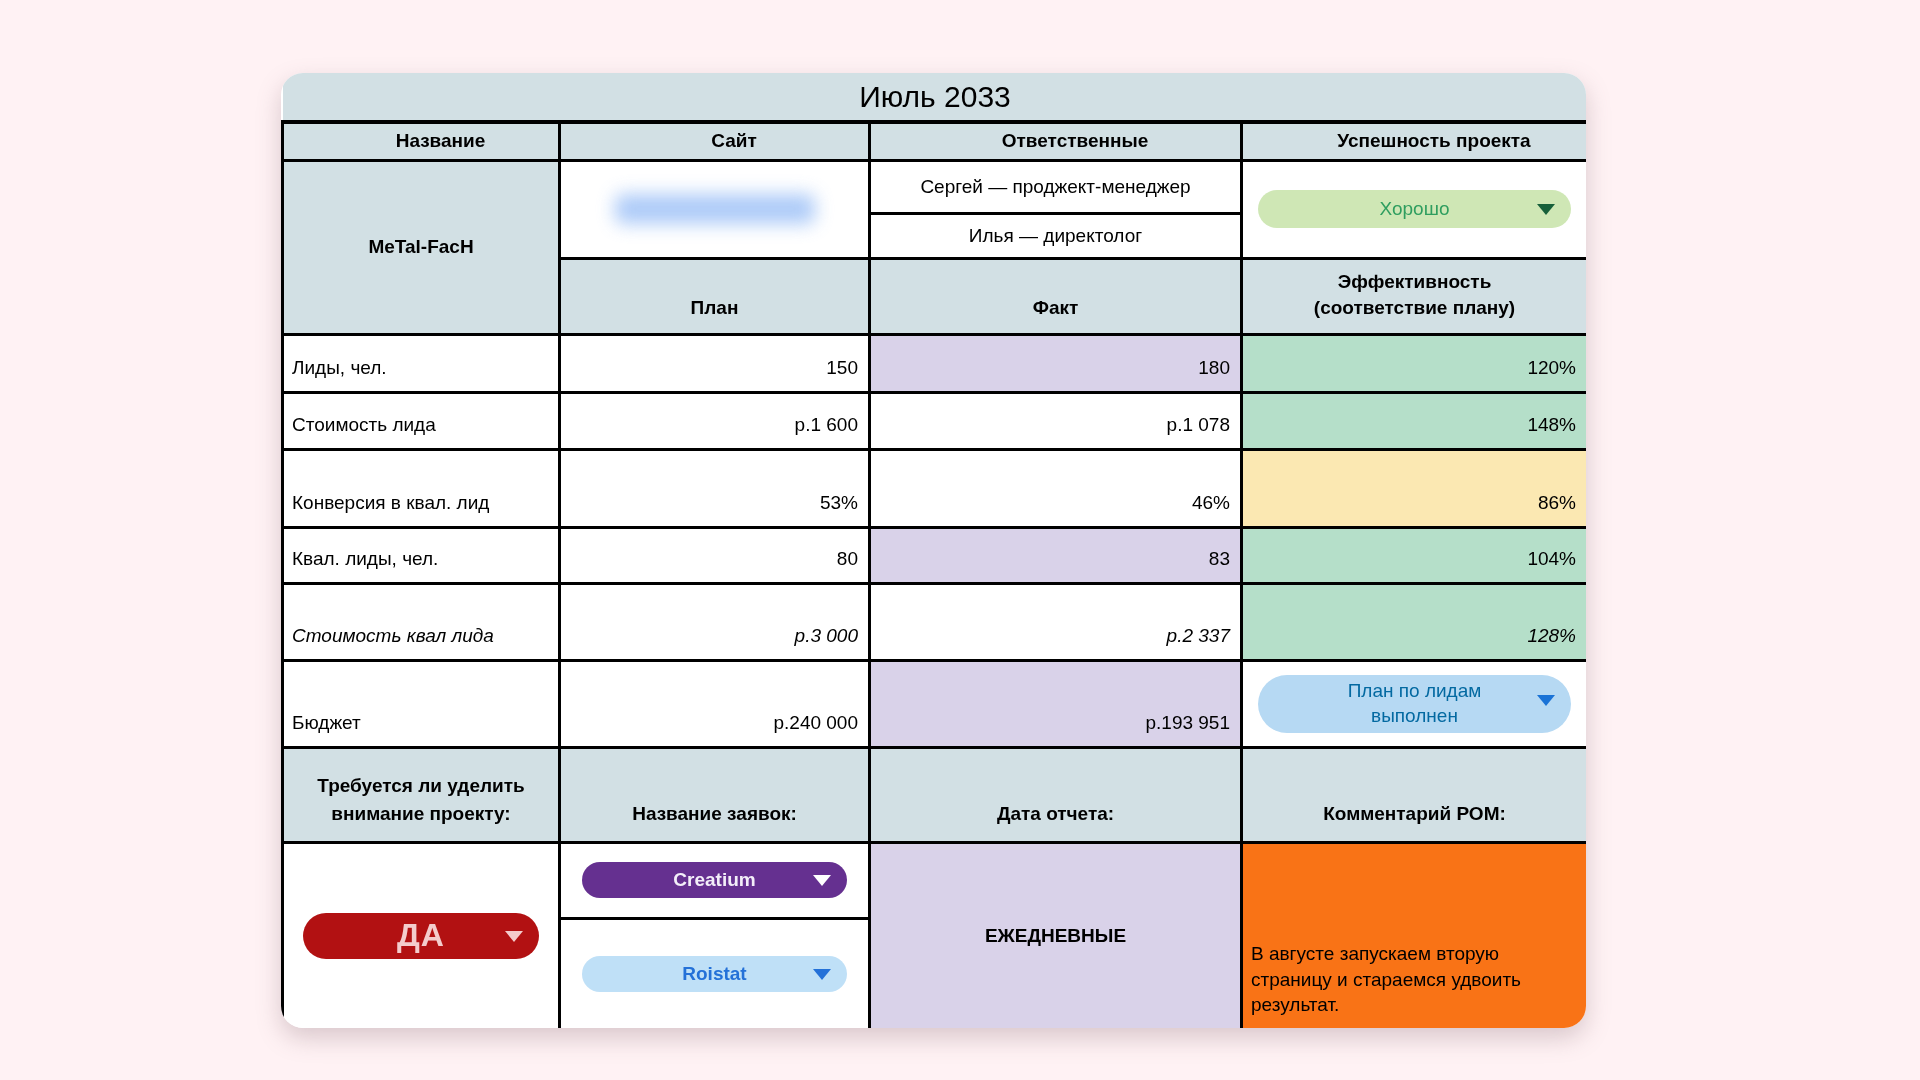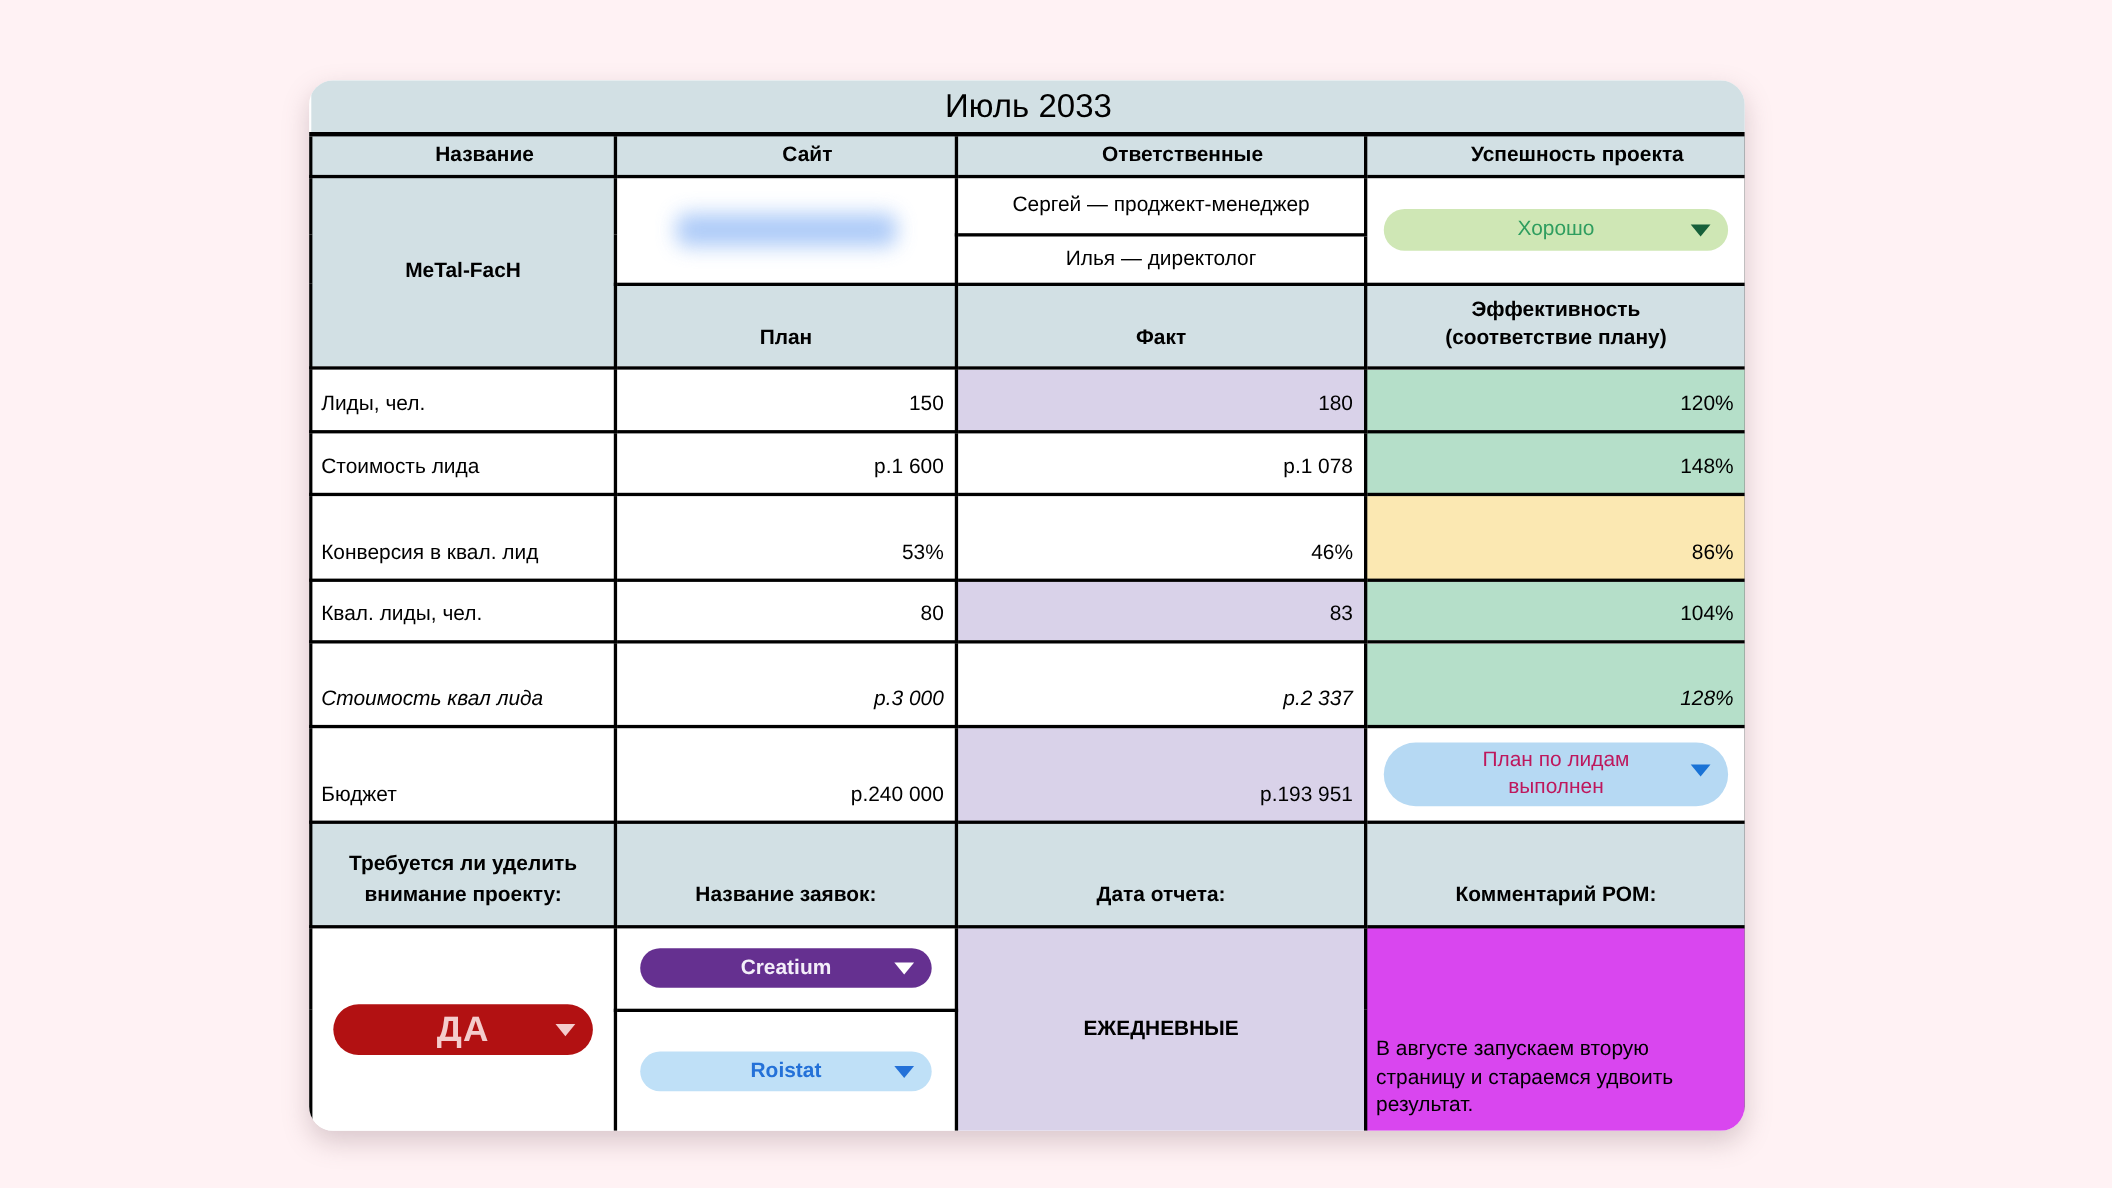--- a/index.html
+++ b/index.html
@@ -61,21 +61,21 @@
   .num{
     text-align:right;vertical-align:bottom;
     padding:0 10px 12px 6px;background:#fff;white-space:nowrap;
   }
   .bg-purple{background:var(--purple-cell,#d9d2e9);}
   .bg-green{background:var(--green-cell,#b5dfc9);}
   .bg-yellow{background:var(--yellow-cell,#fbe8b2);}
   .pill-cell{vertical-align:middle;text-align:center;background:#fff;}
   .no-bottom{border-bottom:none;}
   .comment-cell{
-    text-align:left;vertical-align:bottom;background:#d946ef;
+    text-align:left;vertical-align:bottom;background:#f97316;
     padding:0 14px 10px 8px;line-height:1.35;
   }
   .daily-cell{
     background:var(--purple-cell,#d9d2e9);font-weight:bold;
     text-align:center;vertical-align:middle;
   }
   .site-cell{vertical-align:middle;background:#fff;}
   .blur-link{
     width:200px;height:30px;margin:0 auto;border-radius:8px;
     background:var(--link-blur,#9fc2f7);filter:blur(9px);opacity:.85;
@@ -172,21 +172,21 @@
       <td class="label-cell">Стоимость квал лида</td>
       <td class="num">р.3 000</td>
       <td class="num">р.2 337</td>
       <td class="num bg-green">128%</td>
     </tr>
     <tr class="r-budget">
       <td class="label-cell">Бюджет</td>
       <td class="num">р.240 000</td>
       <td class="num bg-purple">р.193 951</td>
       <td class="pill-cell">
-        <div class="pill pill-budget" style="background: rgb(182, 217, 243); color: #be185d; text-align: center;">
+        <div class="pill pill-budget" style="background: rgb(182, 217, 243); color: #0369a1; text-align: center;">
           <span>План по лидам
 выполнен</span>
           <span class="tri" style="border-top-color: rgb(26, 115, 214);"></span>
         </div>
       </td>
     </tr>
 
     <tr class="r-sechdr">
       <td class="sechdr">Требуется ли уделить
 внимание проекту:</td>

